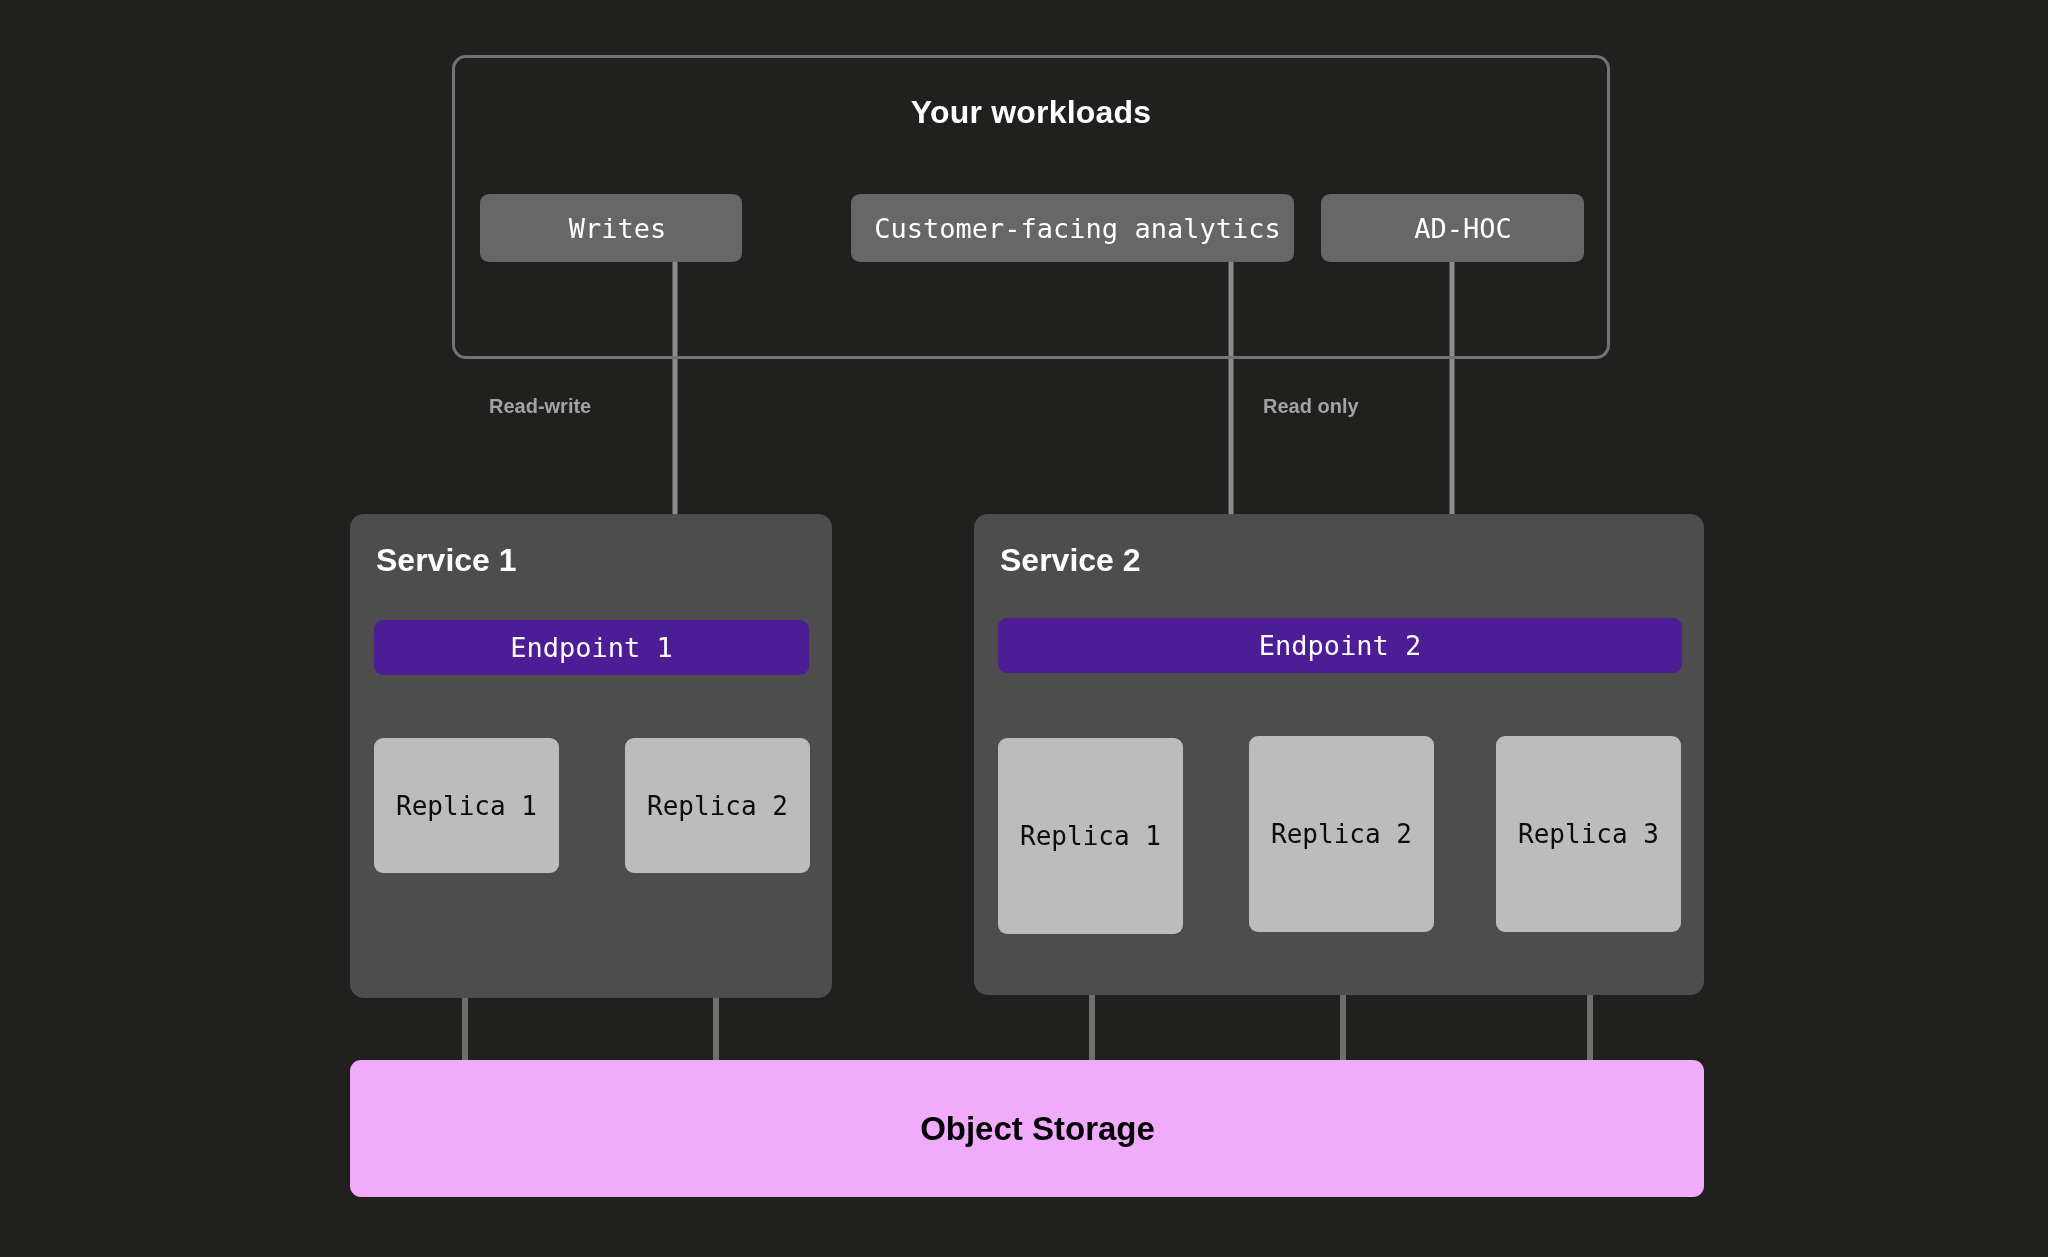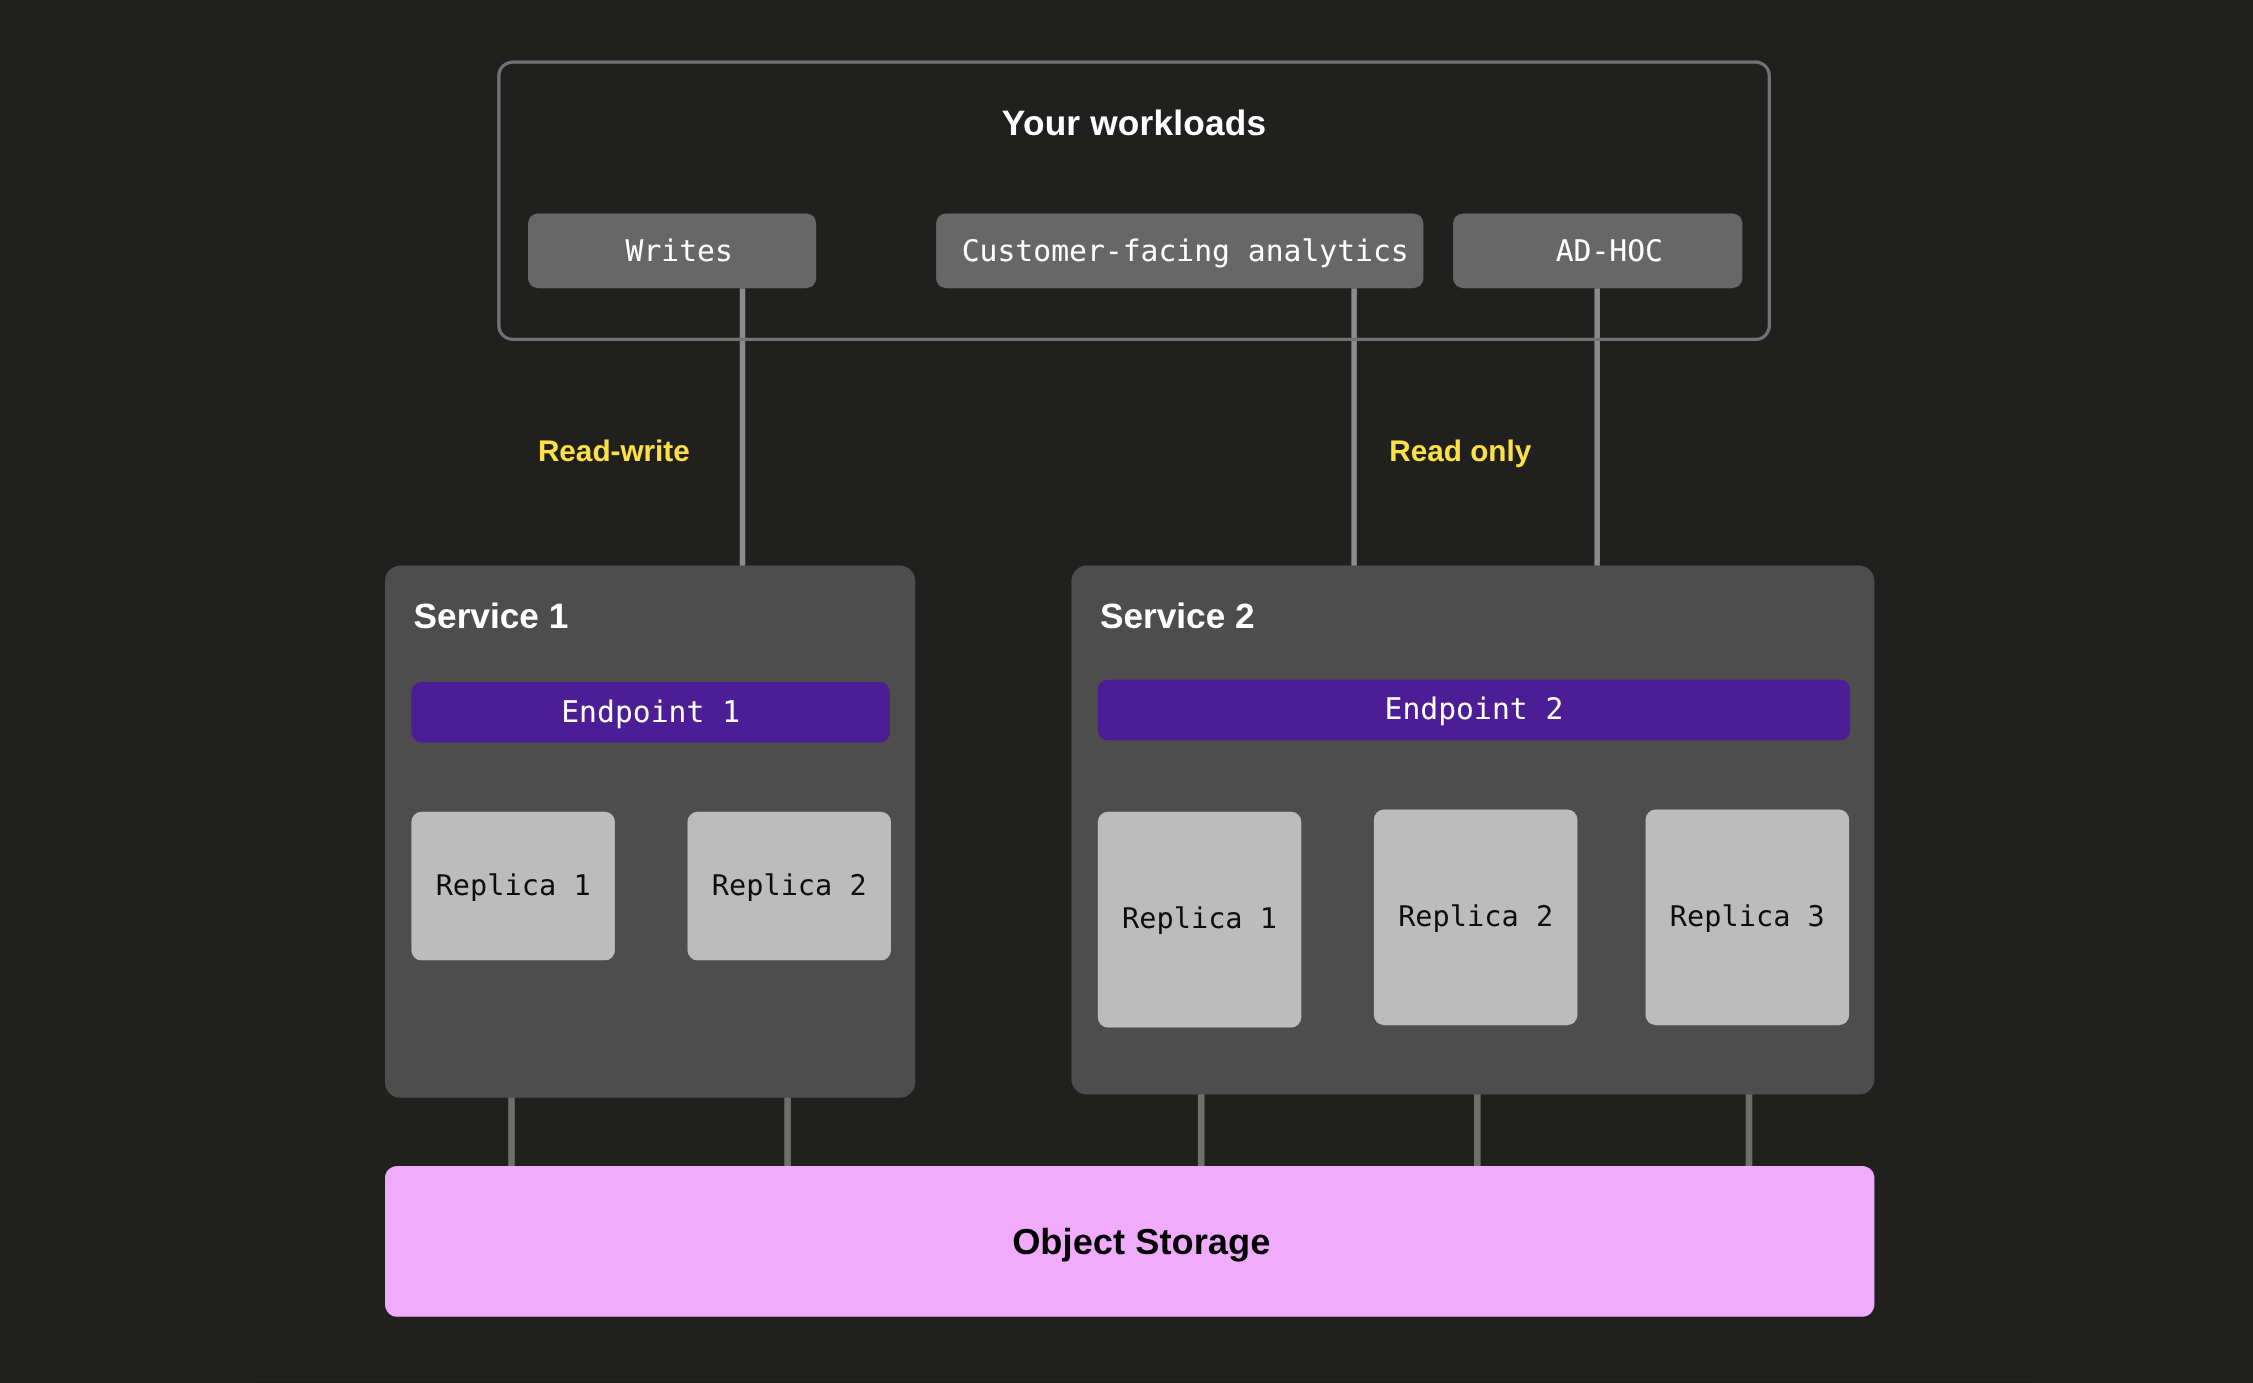--- a/index.html
+++ b/index.html
@@ -22,21 +22,21 @@
     height: 1257px;
     pointer-events: none;
   }
 
   
   .workloads-frame {
     position: absolute;
     left: 452px;
     top: 55px;
     width: 1158px;
-    height: 255px;
+    height: 304px;
     border: 3px solid #737373;
     border-radius: 14px;
     box-sizing: border-box;
   }
   .workloads-title {
     position: absolute;
     left: 0;
     top: 36px;
     width: 100%;
     text-align: center;
@@ -59,22 +59,22 @@
     top: 194px;
     height: 68px;
   }
   .wl-btn.b0 { left: 480px; width: 262px; padding-left: 13px; }
   .wl-btn.b1 { left: 851px; width: 443px; padding-left: 10px; }
   .wl-btn.b2 { left: 1321px; width: 263px; padding-left: 21px; }
 
   
   .edge-label {
     position: absolute;
-    color: #fde047;
-    font-size: 27px;
+    color: #a3a3a3;
+    font-size: 20px;
     font-weight: 700;
     white-space: nowrap;
   }
   .edge-label.rw { left: 489px; top: 395px; }
   .edge-label.ro { left: 1263px; top: 395px; }
 
   
   .service {
     position: absolute;
     background: #4d4d4d;

